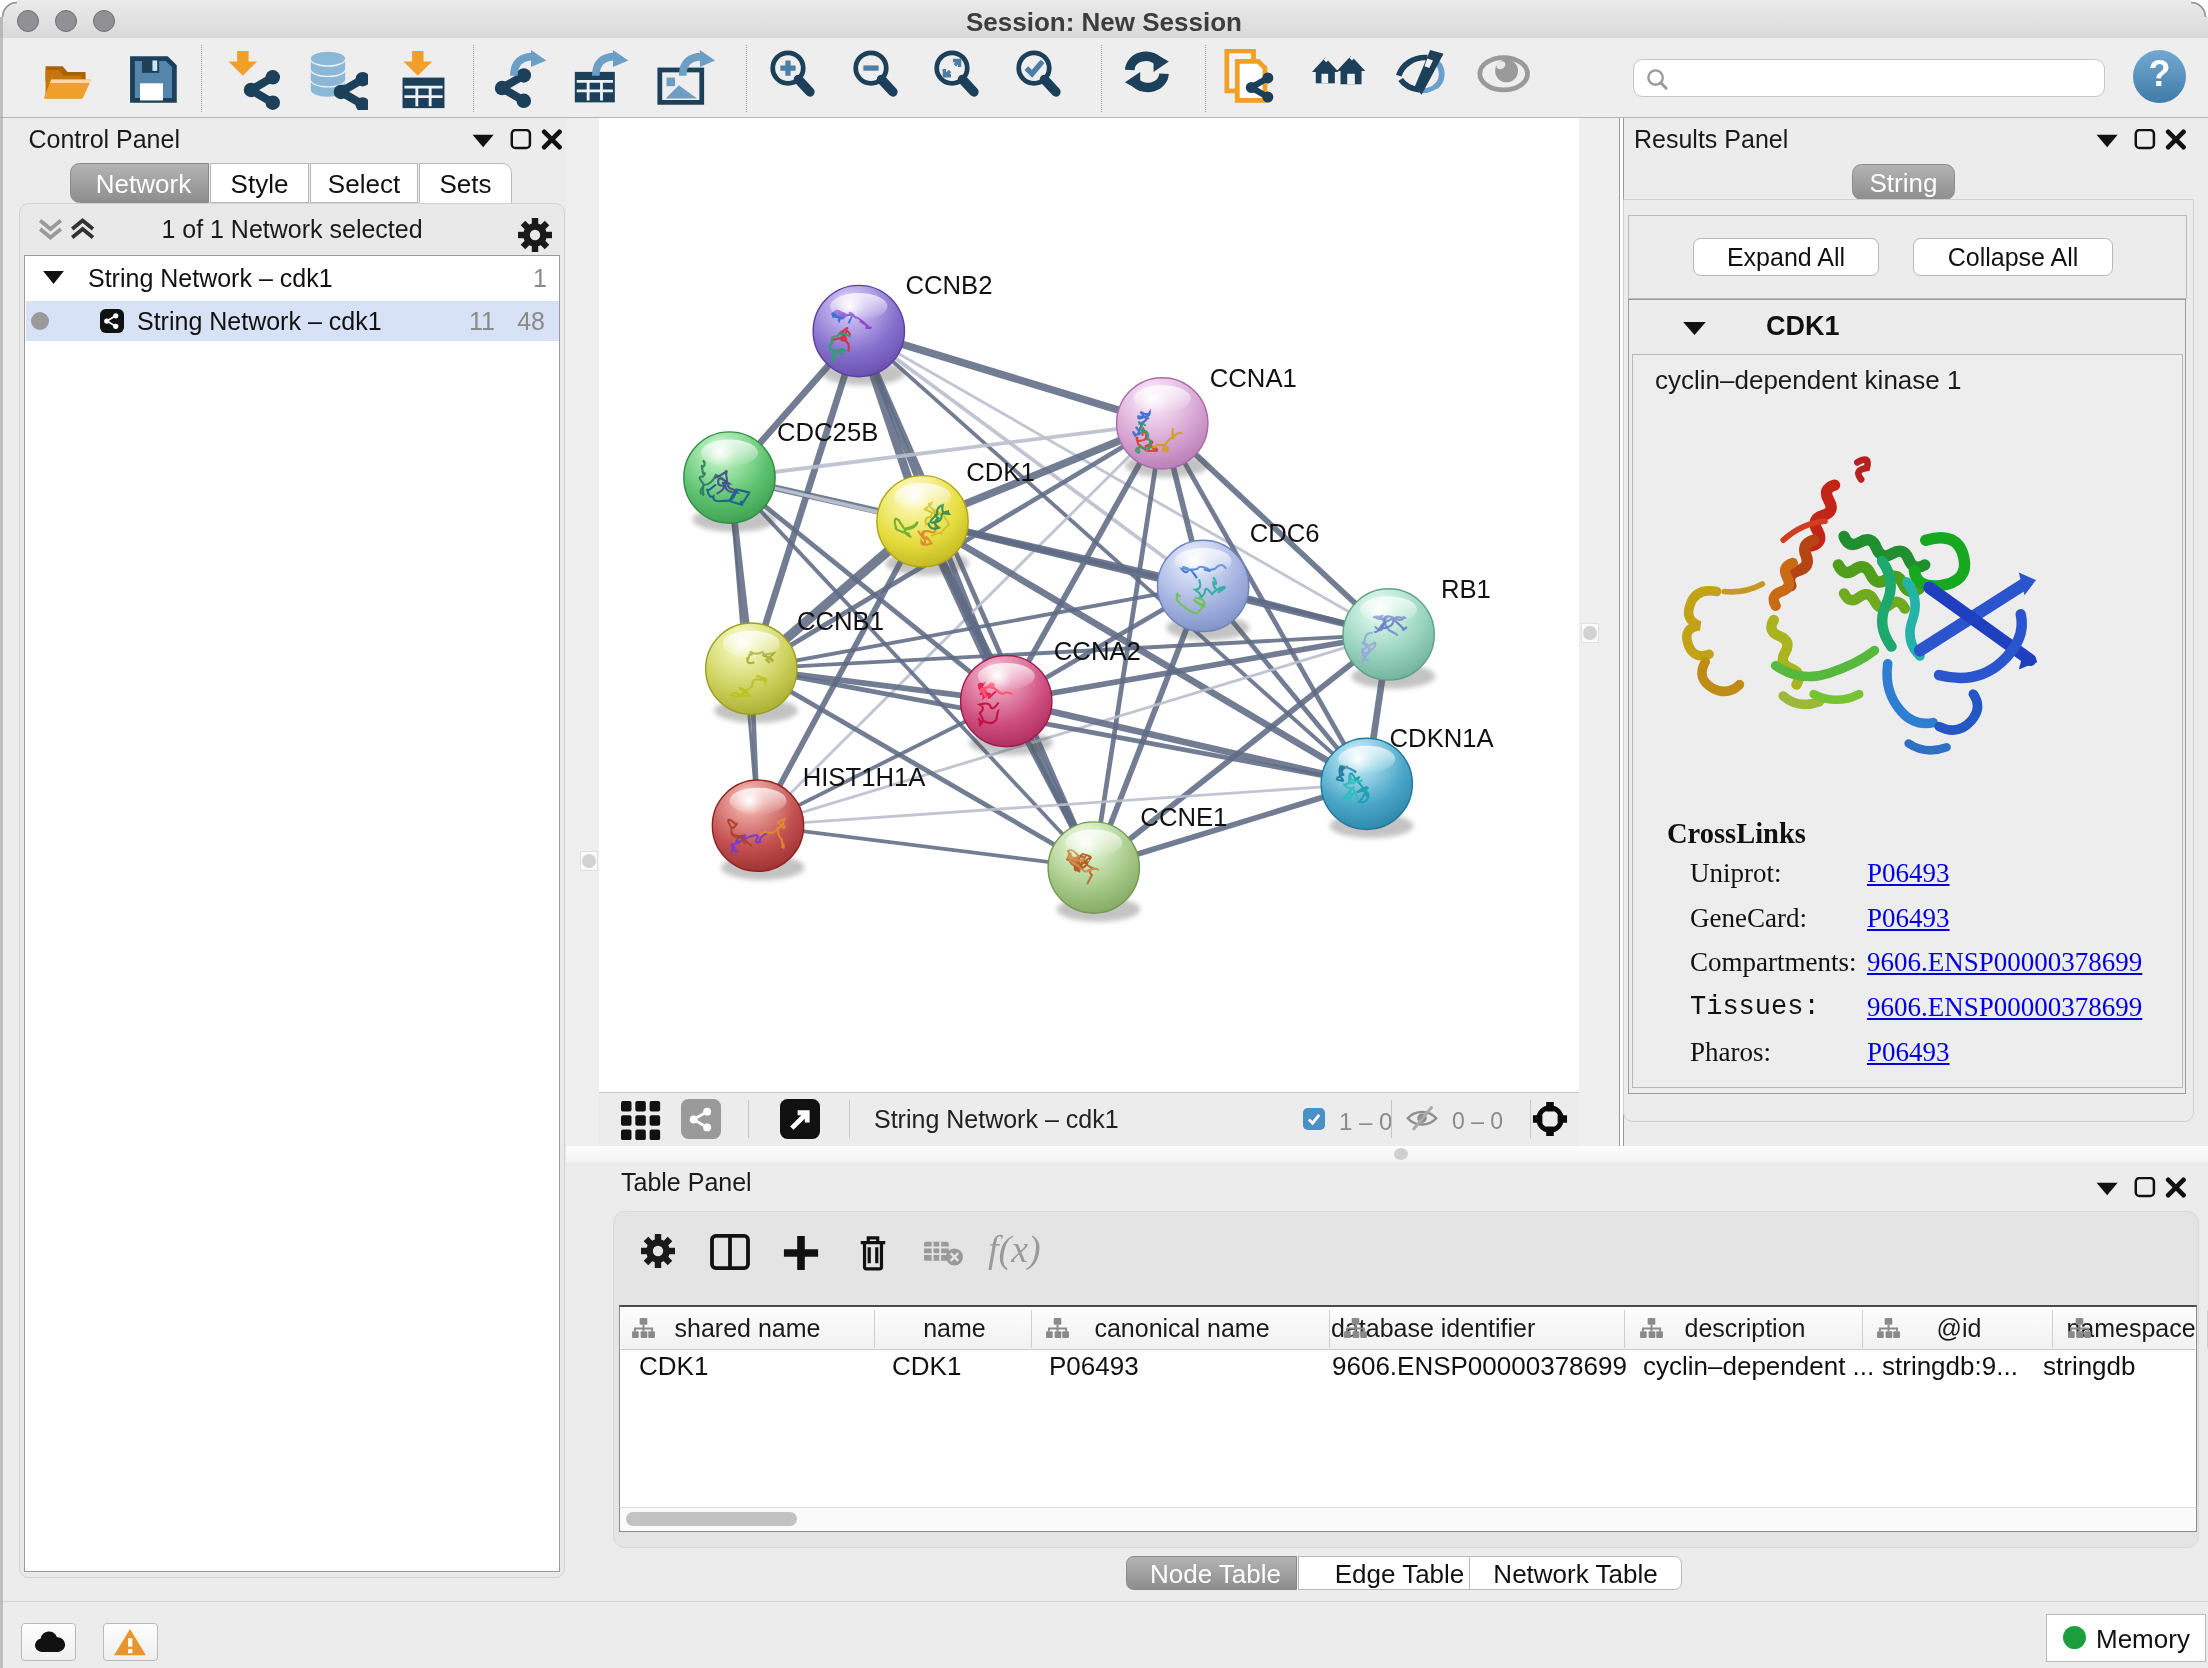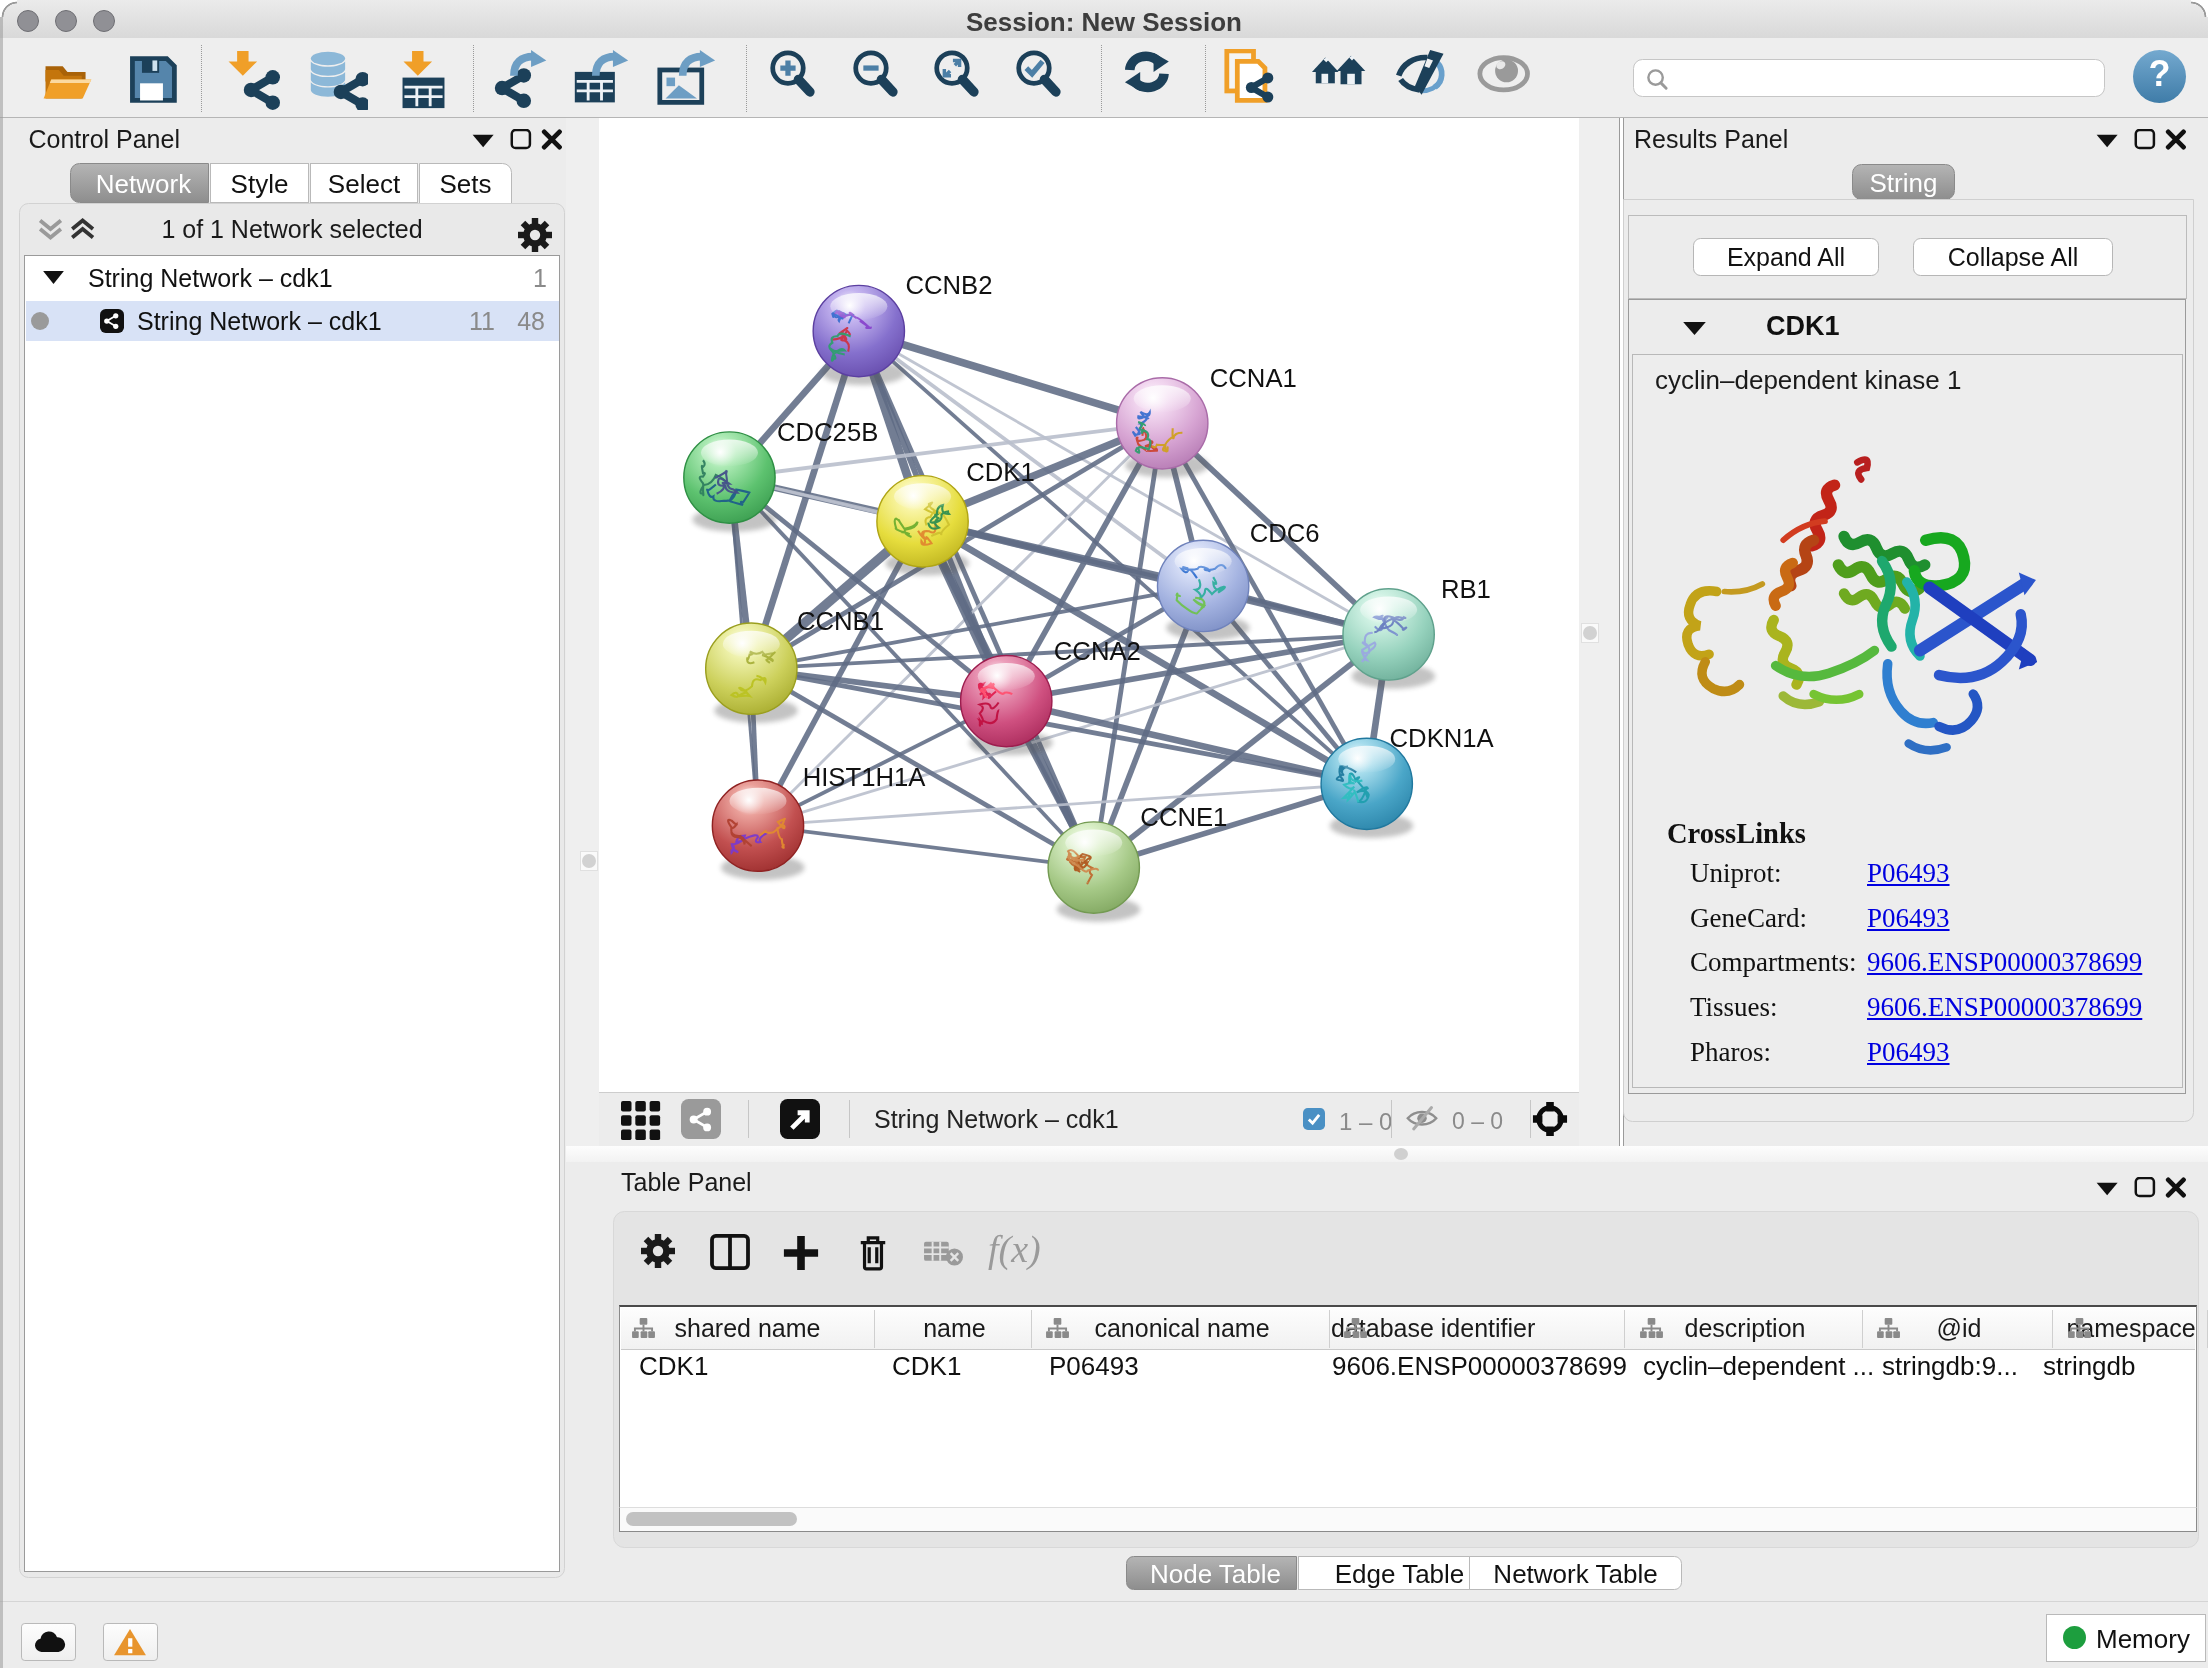--- a/index.html
+++ b/index.html
@@ -571,21 +571,21 @@
 <path d="M250 310 q18 12 40 4" stroke="#2f6fc4" stroke-width="9"></path>
 </g>
   </svg>
 <div class="abs" style="left:1667px;top:818px;font-family:'Liberation Serif',serif;font-size:28.5px;font-weight:bold;color:#111">CrossLinks</div>
 <div class="abs" style="left:1690px;top:858px;font-family:'Liberation Serif',serif;font-size:27px;color:#111">Uniprot:</div>
 <div class="abs" style="left:1867px;top:858px;font-family:'Liberation Serif',serif;font-size:27px"><a class="lnk">P06493</a></div>
 <div class="abs" style="left:1690px;top:903px;font-family:'Liberation Serif',serif;font-size:27px;color:#111">GeneCard:</div>
 <div class="abs" style="left:1867px;top:903px;font-family:'Liberation Serif',serif;font-size:27px"><a class="lnk">P06493</a></div>
 <div class="abs" style="left:1690px;top:947px;font-family:'Liberation Serif',serif;font-size:27px;color:#111">Compartments:</div>
 <div class="abs" style="left:1867px;top:947px;font-family:'Liberation Serif',serif;font-size:27px"><a class="lnk">9606.ENSP00000378699</a></div>
-<div class="abs" style="left:1690px;top:992px;font-family:Liberation Serif, serif;font-size:27px;color:#111">Tissues:</div>
+<div class="abs" style="left:1690px;top:992px;font-family:Liberation Mono, monospace;font-size:27px;color:#111">Tissues:</div>
 <div class="abs" style="left:1867px;top:992px;font-family:'Liberation Serif',serif;font-size:27px"><a class="lnk">9606.ENSP00000378699</a></div>
 <div class="abs" style="left:1690px;top:1037px;font-family:Liberation Serif, serif;font-size:27px;color:#111">Pharos:</div>
 <div class="abs" style="left:1867px;top:1037px;font-family:'Liberation Serif',serif;font-size:27px"><a class="lnk">P06493</a></div>
 
 <div class="abs ptitle" style="left:621px;top:1168px">Table Panel</div>
 <svg class="abs" style="left:2089px;top:1177px" width="105" height="21" viewBox="0 0 110 22">
 <path d="M8 6 l22 0 -11 13 z" fill="#111"></path>
 <rect x="49" y="1" width="19" height="19" rx="4" fill="none" stroke="#111" stroke-width="2.6"></rect>
 <path d="M83 3 L99 19 M99 3 L83 19" stroke="#111" stroke-width="5" stroke-linecap="round"></path>
 </svg>

